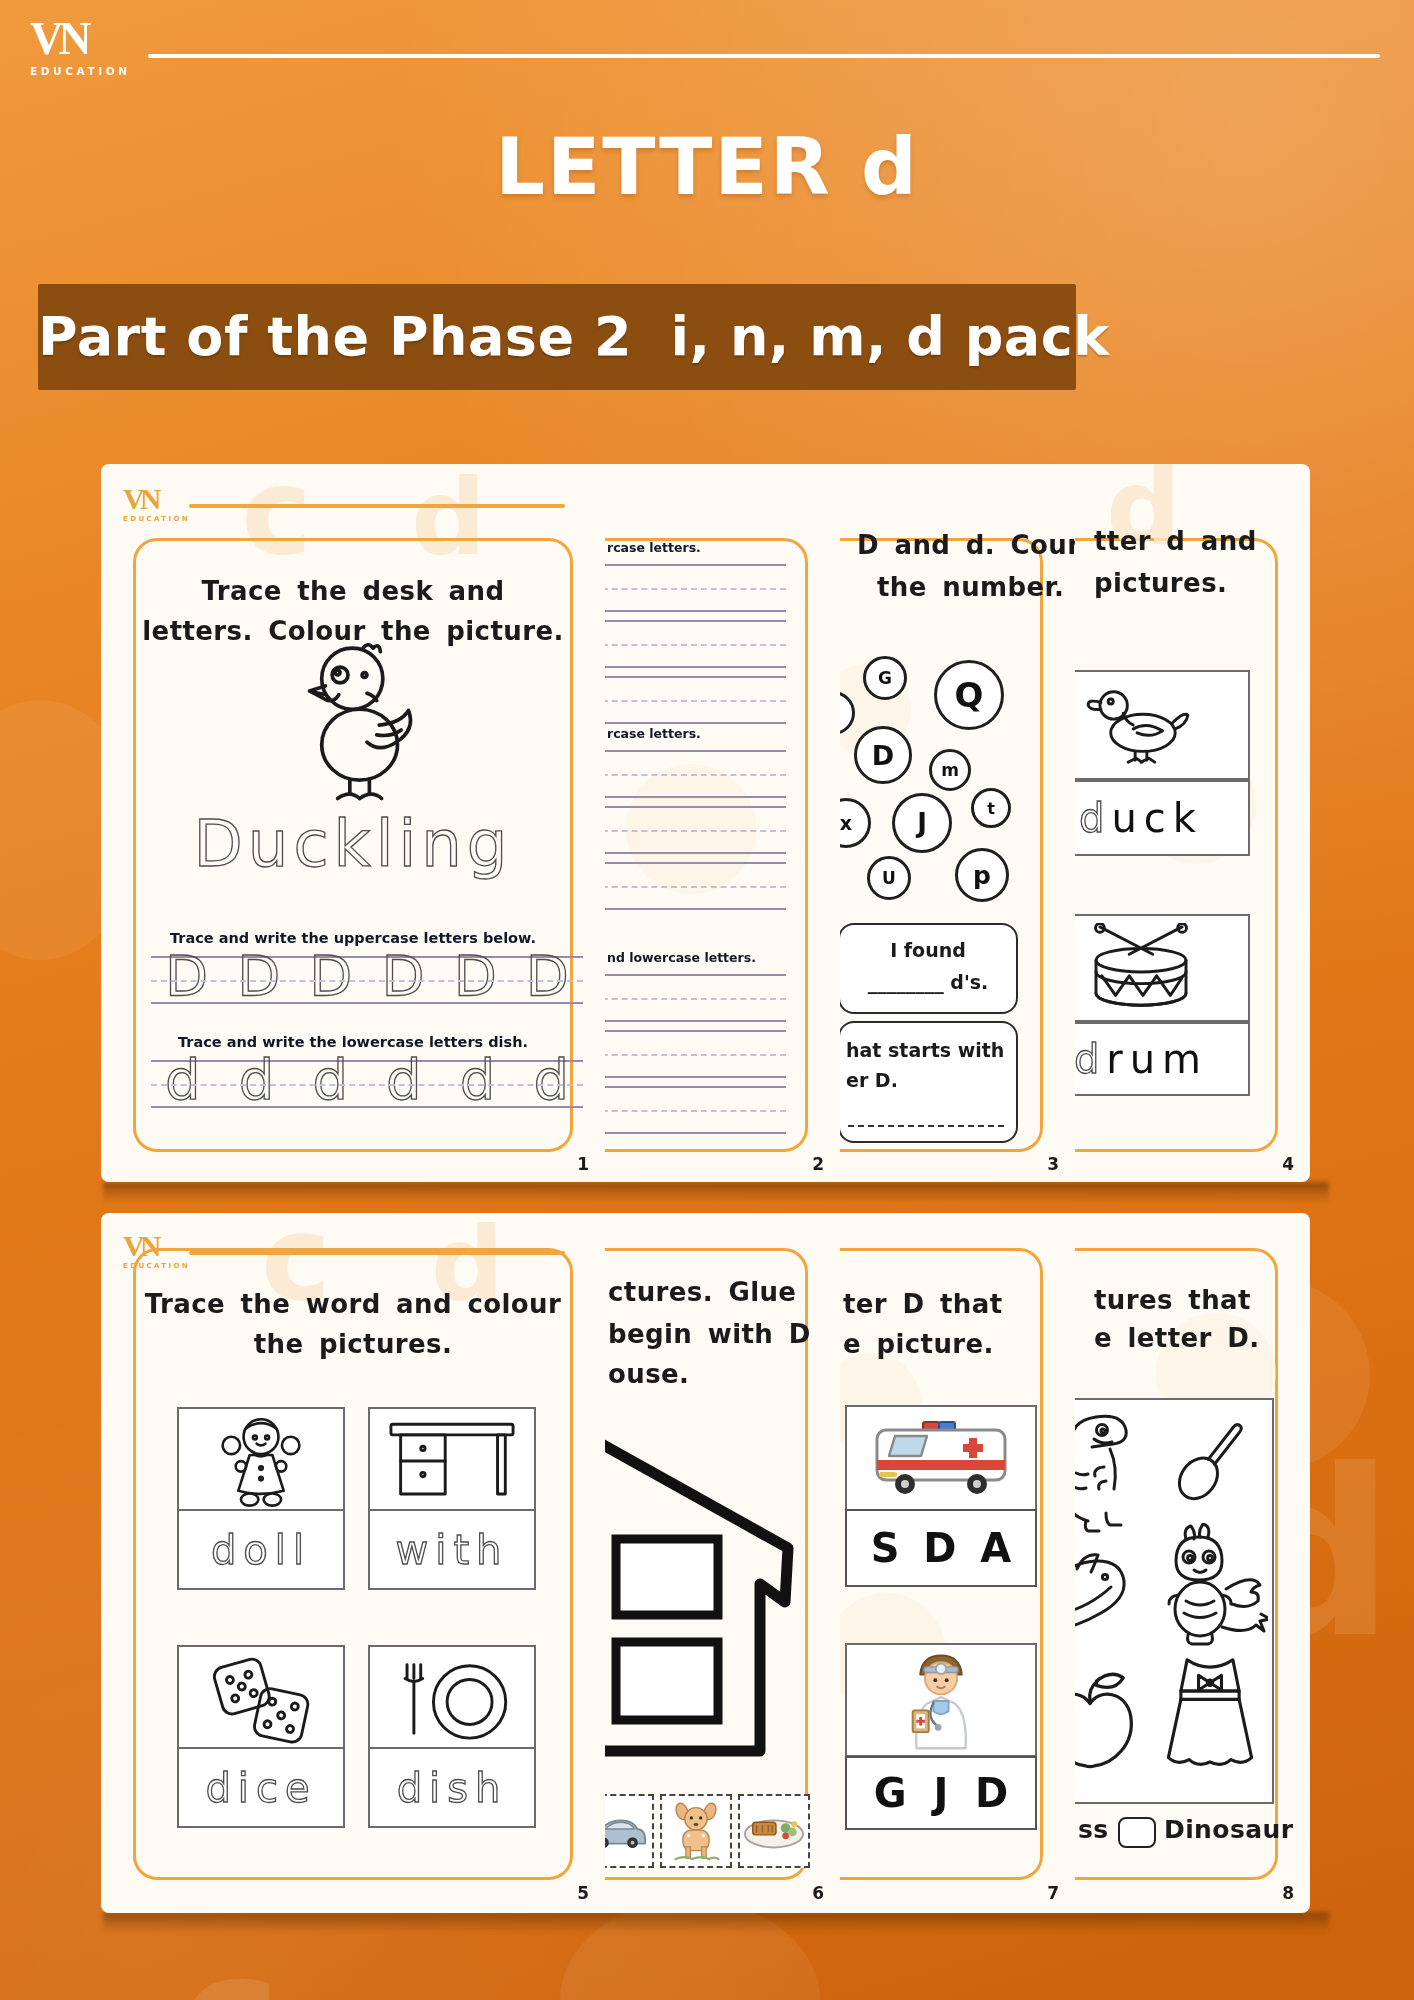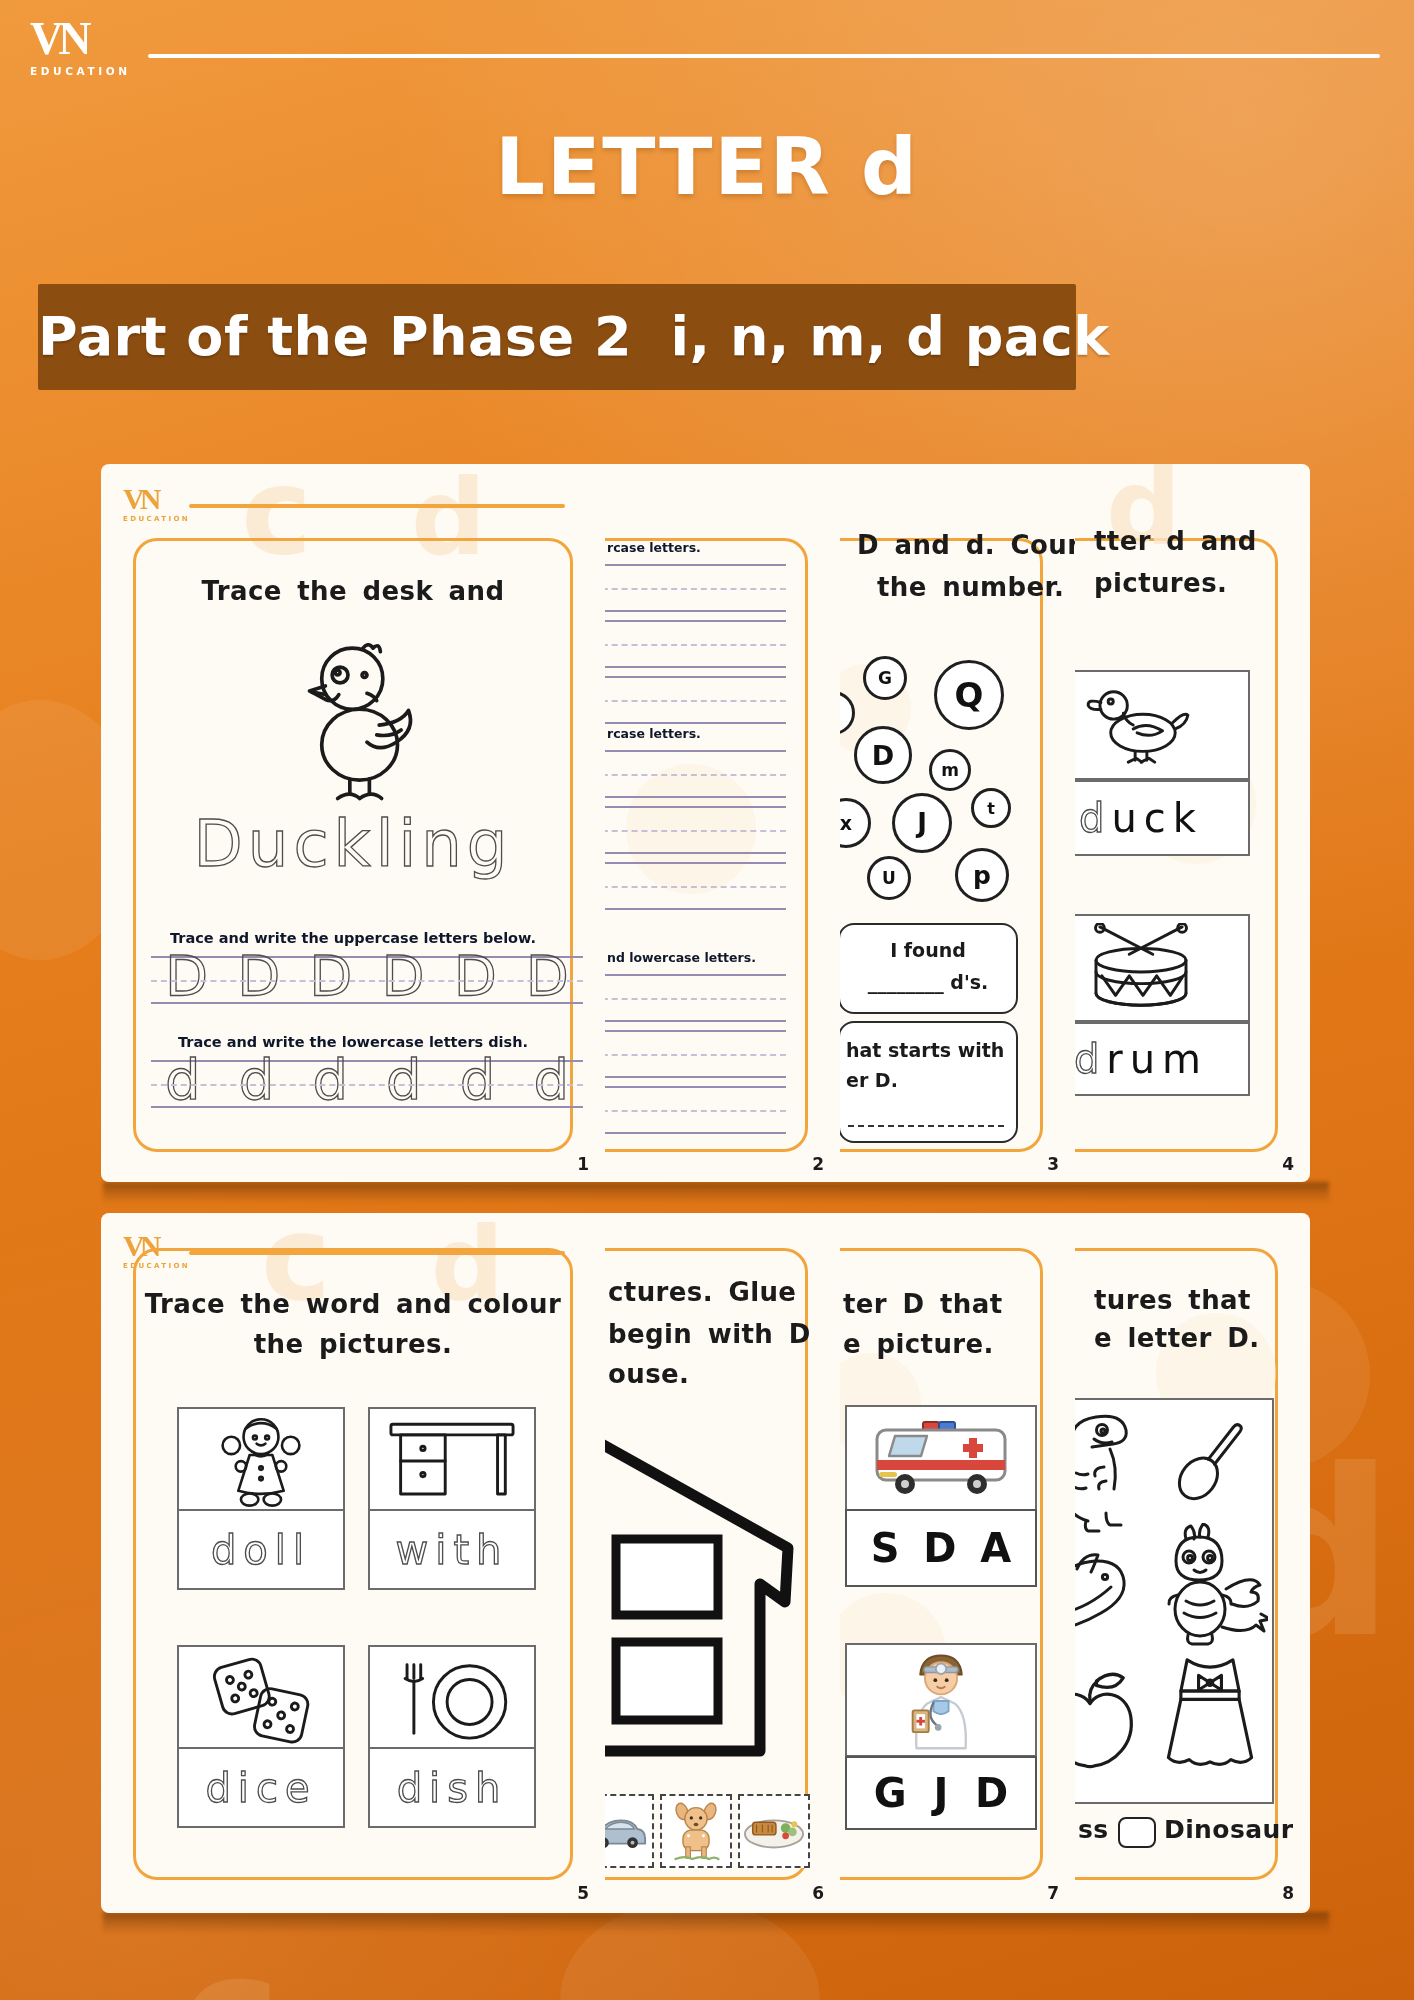--- a/index.html
+++ b/index.html
@@ -200,20 +200,21 @@
   <div class="card r1" style="left:101px;z-index:14;">
     <div class="wm" style="left:140px;top:-12px;font-size:120px;">c</div>
     <div class="wm" style="left:310px;top:2px;font-size:105px;">d</div>
     <div class="card-logo abs" style="left:22px;top:20px;">
       <div class="logo-main">VN</div>
       <div class="logo-sub">EDUCATION</div>
     </div>
     <div class="card-rule" style="left:88px;top:40px;width:376px;"></div>
     <div class="frame"></div>
     <div class="ws-h center" style="top:112px;">Trace the desk and</div>
+    <div class="ws-h center" style="top:152px;">letters. Colour the picture.</div>
 
     <svg class="lineart abs" style="left:185px;top:178px;" width="135" height="165" viewBox="0 0 110 135">
       <circle cx="54" cy="30" r="25"></circle>
       <path d="M62 6 q5 -7 9 -1 q5 -5 6 3"></path>
       <circle cx="44" cy="27" r="6.5" fill="#1b1b1b" stroke="none"></circle>
       <circle cx="42" cy="25" r="2" fill="#fff" stroke="none"></circle>
       <circle cx="64" cy="27" r="2" fill="#1b1b1b" stroke="none"></circle>
       <path d="M32 36 l-13 4 l13 7 q7 3 11 -4" fill="#fff"></path>
       <path d="M21 41 l11 2"></path>
       <path d="M66 42 q6 2 8 6"></path>

